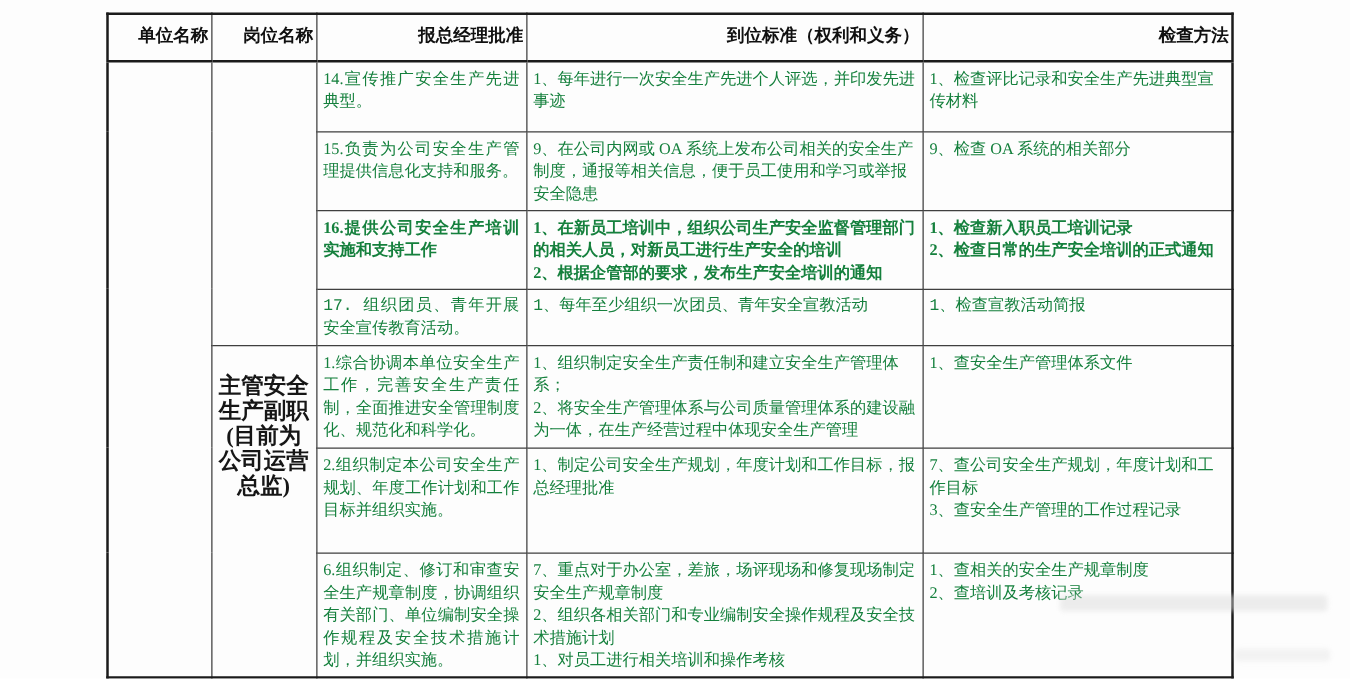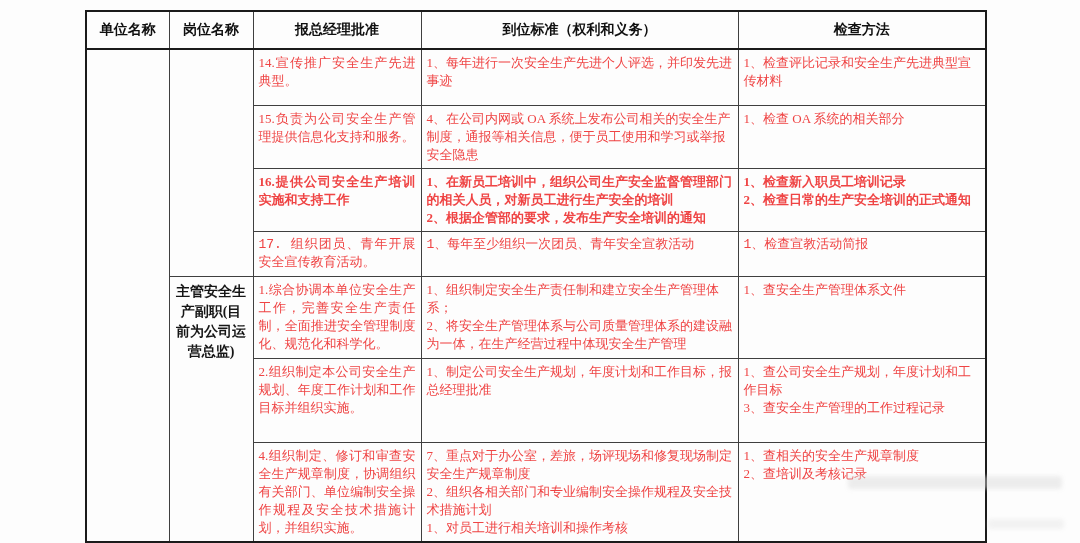--- a/index.html
+++ b/index.html
@@ -10,36 +10,36 @@
   .page{position:relative;width:1080px;height:543px;overflow:hidden;background:#fdfdfd;}
   table.resp{
     position:absolute;left:85px;top:10px;width:900px;
     border-collapse:collapse;table-layout:fixed;
     border:2px solid #1b1b1b;
   }
   th,td{
     border:1px solid #3f3f3f;
     vertical-align:top;
     padding:4px 5px;
-    font-size:13px;line-height:18px;color:#ef4444;
+    font-size:13px;line-height:18px;color:#15803d;
     overflow:hidden;word-break:break-all;
   }
   th{
-    font-weight:bold;text-align:center;vertical-align:middle;
+    font-weight:bold;text-align:right;vertical-align:middle;
     font-size:14px;color:#101010;
     border-bottom:2px solid #1b1b1b;
     padding:6px 2px;
   }
   tr.hr{height:38px;}
   tr.ra1{height:56px;} tr.ra2{height:62px;margin-left:48px;} tr.ra3{height:62px;font-weight:bold;} tr.ra4{height:42px;font-family:Liberation Mono, monospace;}
   tr.rb1{height:82px;} tr.rb2{height:84px;} tr.rb3{height:99px;}
   td.duty{text-align:justify;}
   td.pos{
-    font-weight:bold;text-align:center;font-size:14px;line-height:20px;
-    padding-top:5px;color:#161616;margin-top:22px;
+    font-weight:bold;text-align:center;font-size:18px;line-height:20px;
+    padding-top:21px;color:#161616;margin-top:22px;
   }
   .num-line{margin:0 0 0 0;}
   .smear{
     position:absolute;background:#d9d9d9;opacity:0.45;
     filter:blur(2px);border-radius:3px;
   }
   #smear-1{left:848px;top:476px;width:214px;height:13px;}
   #smear-2{left:988px;top:519px;width:76px;height:10px;opacity:0.3;}
 </style>
 </head>
@@ -76,24 +76,24 @@
         </td>
         <td>
           <div class="num-line">1、检查评比记录和安全生产先进典型宣传材料</div>
         </td>
       </tr>
       <tr class="ra2">
         <td class="duty">
           <div class="num-line">15.负责为公司安全生产管理提供信息化支持和服务。</div>
         </td>
         <td>
-          <div class="num-line">4、在公司内网或 OA 系统上发布公司相关的安全生产制度，通报等相关信息，便于员工使用和学习或举报安全隐患</div>
+          <div class="num-line">9、在公司内网或 OA 系统上发布公司相关的安全生产制度，通报等相关信息，便于员工使用和学习或举报安全隐患</div>
         </td>
         <td>
-          <div class="num-line">1、检查 OA 系统的相关部分</div>
+          <div class="num-line">9、检查 OA 系统的相关部分</div>
         </td>
       </tr>
       <tr class="ra3">
         <td class="duty">
           <div class="num-line">16.提供公司安全生产培训实施和支持工作</div>
         </td>
         <td>
           <div class="num-line">1、在新员工培训中，组织公司生产安全监督管理部门的相关人员，对新员工进行生产安全的培训</div>
           <div class="num-line">2、根据企管部的要求，发布生产安全培训的通知</div>
         </td>
@@ -129,27 +129,27 @@
         </td>
       </tr>
       <tr class="rb2">
         <td class="duty">
           <div class="num-line">2.组织制定本公司安全生产规划、年度工作计划和工作目标并组织实施。</div>
         </td>
         <td>
           <div class="num-line">1、制定公司安全生产规划，年度计划和工作目标，报总经理批准</div>
         </td>
         <td>
-          <div class="num-line">1、查公司安全生产规划，年度计划和工作目标</div>
+          <div class="num-line">7、查公司安全生产规划，年度计划和工作目标</div>
           <div class="num-line">3、查安全生产管理的工作过程记录</div>
         </td>
       </tr>
       <tr class="rb3">
         <td class="duty">
-          <div class="num-line">4.组织制定、修订和审查安全生产规章制度，协调组织有关部门、单位编制安全操作规程及安全技术措施计划，并组织实施。</div>
+          <div class="num-line">6.组织制定、修订和审查安全生产规章制度，协调组织有关部门、单位编制安全操作规程及安全技术措施计划，并组织实施。</div>
         </td>
         <td>
           <div class="num-line">7、重点对于办公室，差旅，场评现场和修复现场制定安全生产规章制度</div>
           <div class="num-line">2、组织各相关部门和专业编制安全操作规程及安全技术措施计划</div>
           <div class="num-line">1、对员工进行相关培训和操作考核</div>
         </td>
         <td>
           <div class="num-line">1、查相关的安全生产规章制度</div>
           <div class="num-line">2、查培训及考核记录</div>
         </td>

